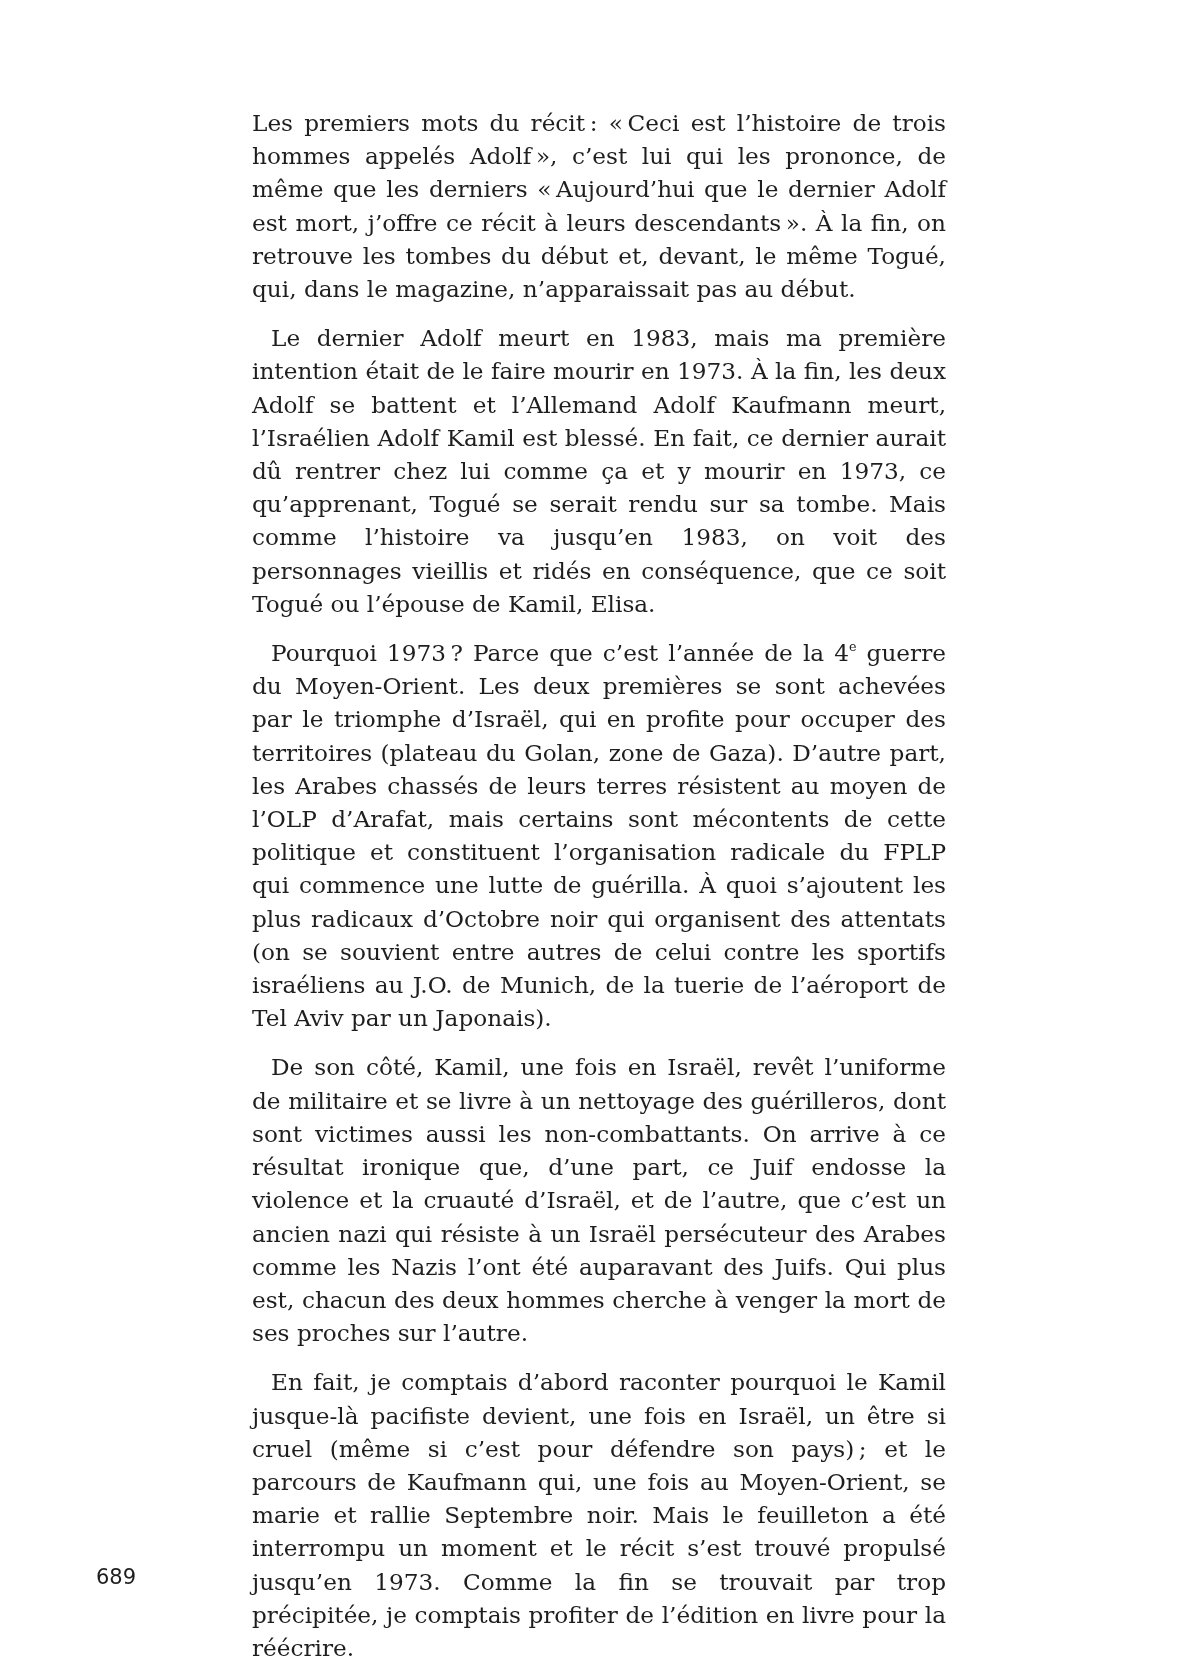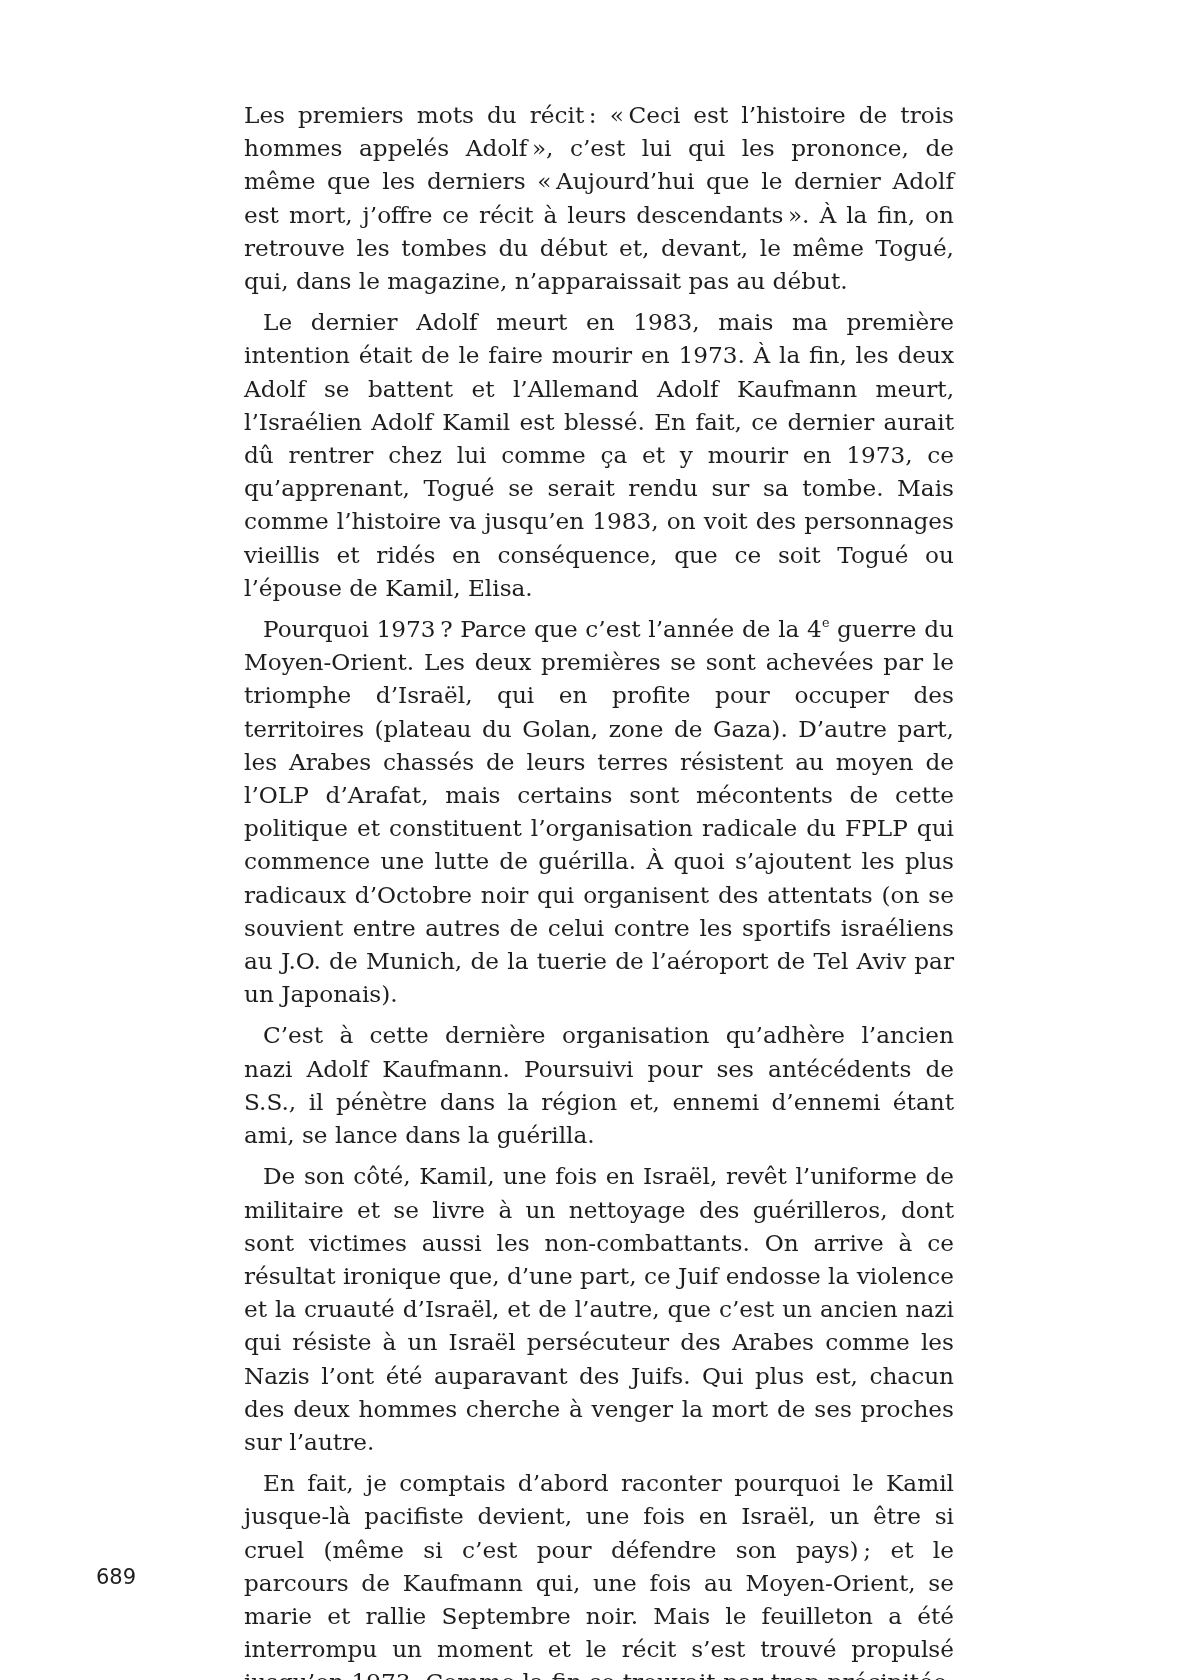--- a/index.html
+++ b/index.html
@@ -3,34 +3,33 @@
 <meta charset="utf-8">
 <style>
   html, body { margin:0; padding:0; background:#ffffff; }
   body { width:1200px; height:1680px; position:relative; overflow:hidden; }
   .page-text {
     position:absolute; left:236px; top:90px; width:726px;
     font-family:"DejaVu Serif", serif;
     font-size:23.2px; line-height:33.2px; color:#1e1e1e;
     text-align:justify; hyphens:auto;
   }
-  .page-text p { margin:8px; text-indent:0; }
+  .page-text p { margin:16px; text-indent:0; }
   .page-text p.indent { text-indent:19px; }
   .page-number {
     position:absolute; left:96px; top:1565px;
     font-family:"DejaVu Sans", sans-serif; font-size:21px; color:#1e1e1e;
   }
   sup { font-size:0.55em; vertical-align:0.75em; line-height:0; }
 </style>
 </head>
 <body>
 
 <div class="page-text">
   <p>Les premiers mots du récit : « Ceci est l’histoire de trois hommes appelés Adolf », c’est lui qui les prononce, de même que les derniers « Aujourd’hui que le dernier Adolf est mort, j’offre ce récit à leurs descendants ». À la fin, on retrouve les tombes du début et, devant, le même Togué, qui, dans le magazine, n’apparaissait pas au début.</p>
   <p class="indent">Le dernier Adolf meurt en 1983, mais ma première intention était de le faire mourir en 1973. À la fin, les deux Adolf se battent et l’Allemand Adolf Kaufmann meurt, l’Israélien Adolf Kamil est blessé. En fait, ce dernier aurait dû rentrer chez lui comme ça et y mourir en 1973, ce qu’apprenant, Togué se serait rendu sur sa tombe. Mais comme l’histoire va jusqu’en 1983, on voit des personnages vieillis et ridés en conséquence, que ce soit Togué ou l’épouse de Kamil, Elisa.</p>
   <p class="indent"><span>Pourquoi 1973 ? Parce que c’est l’année de la 4</span><sup>e</sup><span> guerre du Moyen-Orient. Les deux premières se sont achevées par le triomphe d’Israël, qui en profite pour occuper des territoires (plateau du Golan, zone de Gaza). D’autre part, les Arabes chassés de leurs terres résistent au moyen de l’OLP d’Arafat, mais certains sont mécontents de cette politique et constituent l’organisation radicale du FPLP qui commence une lutte de guérilla. À quoi s’ajoutent les plus radicaux d’Octobre noir qui organisent des attentats (on se souvient entre autres de celui contre les sportifs israéliens au J.O. de Munich, de la tuerie de l’aéroport de Tel Aviv par un Japonais).</span></p>
-  <p class="indent">C’est à cette dernière organisation qu’adhère l’ancien nazi Adolf Kaufmann. Poursuivi pour ses antécédents de S.S., il pénètre dans la région et, ennemi d’ennemi étant ami, se lance dans la guérilla.</p>
   <p class="indent">De son côté, Kamil, une fois en Israël, revêt l’uniforme de militaire et se livre à un nettoyage des guérilleros, dont sont victimes aussi les non-combattants. On arrive à ce résultat ironique que, d’une part, ce Juif endosse la violence et la cruauté d’Israël, et de l’autre, que c’est un ancien nazi qui résiste à un Israël persécuteur des Arabes comme les Nazis l’ont été auparavant des Juifs. Qui plus est, chacun des deux hommes cherche à venger la mort de ses proches sur l’autre.</p>
   <p class="indent">En fait, je comptais d’abord raconter pourquoi le Kamil jusque-là pacifiste devient, une fois en Israël, un être si cruel (même si c’est pour défendre son pays) ; et le parcours de Kaufmann qui, une fois au Moyen-Orient, se marie et rallie Septembre noir. Mais le feuilleton a été interrompu un moment et le récit s’est trouvé propulsé jusqu’en 1973. Comme la fin se trouvait par trop précipitée, je comptais profiter de l’édition en livre pour la réécrire.</p>
   <p class="indent">Pas mal de personnages ont eu à souffrir de l’interruption du feuilleton. Tel est le cas de Lamp, par exemple, disparu sans qu’on sache comment. Il aurait dû continuer de harceler le meurtrier de sa fille, Togué. J’aurais aimé les faire s’affronter pour finir.</p>
 </div>
 
 <div class="page-number">689</div>
 
 </body></html>

